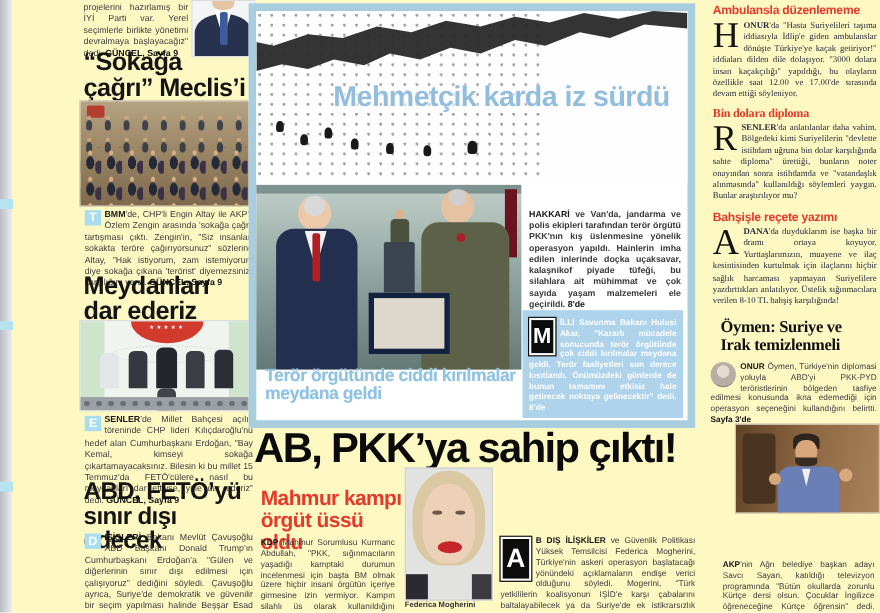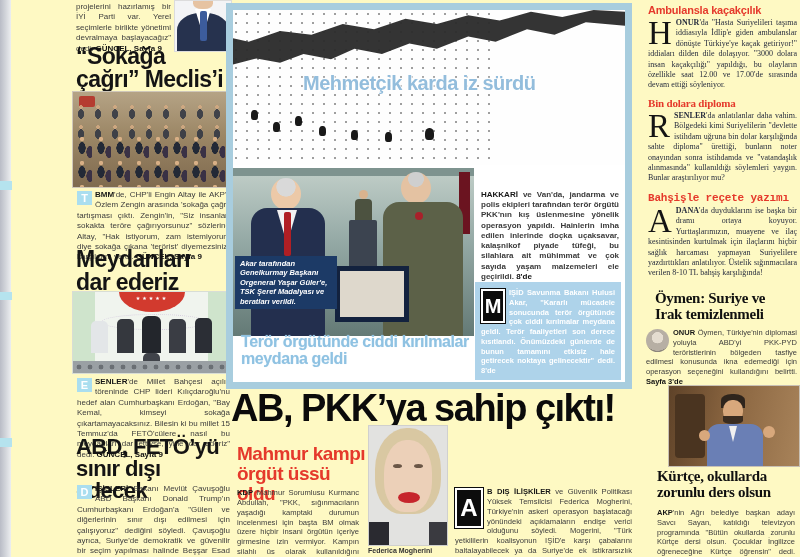--- a/index.html
+++ b/index.html
@@ -31,21 +31,21 @@
   .frame{left:226px;top:3px;width:392px;height:372px;border:7px solid #a8cdde;background:#fff;}
   .snow{left:0;top:0;width:392px;height:155px;background:#fefefe;}
   .ridge{left:0;top:0;width:392px;height:88px;background:#1e1e1e;opacity:.9;
     clip-path:polygon(0 62%,6% 55%,12% 60%,18% 50%,25% 56%,31% 44%,38% 50%,45% 38%,52% 44%,
       60% 30%,67% 36%,75% 22%,82% 28%,90% 14%,100% 18%,100% 2%,92% 0%,84% 8%,76% 2%,68% 12%,
       60% 6%,52% 16%,44% 10%,36% 22%,28% 16%,20% 28%,12% 24%,4% 36%,0 32%);}
   .speckle{left:0;top:0;width:260px;height:150px;opacity:.45;
     background-image:radial-gradient(2px 2px at 3px 4px,#2a2a2a 60%,transparent 65%);
     background-size:11px 9px;}
   .soldier{position:absolute;width:7px;height:10px;background:#191919;border-radius:45% 45% 35% 35%;}
-  .ovl-hl{color:#93bddc;font-weight:700;font-size:20px;letter-spacing:-0.5px;
+  .ovl-hl{color:#93bddc;font-weight:700;font-size:26px;letter-spacing:-0.5px;
     text-shadow:0 0 5px #fff,0 0 2px #fff,1px 1px 2px #fff;}
   .blue-hl{color:#8fc2e2;font-weight:700;font-size:16px;line-height:1.05;letter-spacing:-0.4px;
     text-shadow:0 0 1px #cfe6f4;}
   .mbox{background:#aed3ea;color:#fff;font-weight:700;font-size:7.5px;line-height:1.3;
     text-align:justify;padding:6px;}
   .cap-navy{background:#1c3a66;color:#fff;font-style:italic;font-weight:700;font-size:7.5px;
     line-height:1.25;padding:3px 5px;text-align:left;}
   .main-hl{font-weight:700;color:#0b0b0b;font-size:38px;letter-spacing:-1.5px;}
   .mahmur-h{color:#e5392b;font-weight:700;font-size:19px;line-height:1.04;letter-spacing:-0.5px;}
   .isid-h{font-weight:700;font-size:12.5px;line-height:1.2;color:#141414;letter-spacing:-0.3px;}
@@ -148,31 +148,30 @@
       <div class="abs" style="left:18px;top:40px;width:74px;height:128px;background:#232f4e;border-radius:16px 16px 0 0;"></div>
       <div class="abs" style="left:44px;top:42px;width:20px;height:34px;background:#f2f2f2;clip-path:polygon(0 0,100% 0,50% 100%);"></div>
       <div class="abs" style="left:51px;top:44px;width:7px;height:44px;background:#b01f24;border-radius:2px;"></div>
 
       <div class="abs" style="left:168px;top:4px;width:30px;height:32px;border-radius:50%;background:radial-gradient(circle at 50% 22%,#cfcfcf 0 26%,#e4c2a2 28% 100%);"></div>
       <div class="abs" style="left:150px;top:34px;width:80px;height:134px;background:#5c6148;border-radius:16px 16px 0 0;"></div>
       <div class="abs" style="left:182px;top:44px;width:8px;height:8px;border-radius:50%;background:#a8202a;"></div>
 
       <div class="abs" style="left:102px;top:98px;width:64px;height:46px;background:#ded8cc;border:5px solid #13223e;"></div>
 
-      <div class="abs cap-navy" style="left:2px;top:88px;width:92px;">Akar tarafından Genelkurmay Başkanı Orgeneral Yaşar Güler'e, TSK Şeref Madalyası ve beratları verildi.</div>
     </div>
 
     <div class="abs sans-body-b" style="left:248px;top:180px;width:138px;">
       <span class="lead">HAKKARİ</span><span> ve Van'da, jandarma ve polis ekipleri tarafından terör örgütü PKK'nın kış üslenmesine yönelik operasyon yapıldı. Hainlerin imha edilen inlerinde doçka uçaksavar, kalaşnikof piyade tüfeği, bu silahlara ait mühimmat ve çok sayıda yaşam malzemeleri ele geçirildi.</span>
       <b class="ref">8'de</b>
     </div>
 
     <div class="abs mbox" style="left:242px;top:272px;width:134px;height:86px;">
       <span class="dc-black" style="width:20px;height:30px;font-size:20px;line-height:30px;margin:1px 4px 0 0;border:2px solid #fff;outline:1px solid #0c0c0c;">M</span>
-      <span>IŞİD</span><span> Savunma Bakanı Hulusi Akar, "Kararlı mücadele sonucunda terör örgütünde çok ciddi kırılmalar meydana geldi. Terör faaliyetleri son derece kısıtlandı. Önümüzdeki günlerde de bunun tamamını etkisiz hale getirecek noktaya gelinecektir" dedi.</span>
+      <span>İLLİ</span><span> Savunma Bakanı Hulusi Akar, "Kararlı mücadele sonucunda terör örgütünde çok ciddi kırılmalar meydana geldi. Terör faaliyetleri son derece kısıtlandı. Önümüzdeki günlerde de bunun tamamını etkisiz hale getirecek noktaya gelinecektir" dedi.</span>
       <b>8'de</b>
     </div>
 
     <div class="abs blue-hl" style="left:8px;top:324px;width:250px;">Terör örgütünde ciddi kırılmalar meydana geldi</div>
   </div>
 
   <div class="abs main-hl" style="left:231px;top:387px;width:402px;">AB, PKK’ya sahip çıktı!</div>
 
   <div class="abs mahmur-h" style="left:237px;top:444px;width:130px;">Mahmur kampı örgüt üssü oldu</div>
   <div class="abs sans-body" style="left:237px;top:488px;width:122px;font-size:7.6px;">
@@ -189,33 +188,33 @@
     <div class="abs" style="left:0;top:96px;width:20px;height:23px;background:#2a2a30;"></div>
     <div class="abs" style="right:0;top:96px;width:18px;height:23px;background:#3a3a40;"></div>
   </div>
   <div class="abs" style="left:368px;top:547px;width:90px;font-size:7px;font-weight:700;color:#333;">Federica Mogherini</div>
 
   <div class="abs sans-body" style="left:455px;top:487px;width:177px;font-size:7.6px;">
     <span class="dc-black" style="width:24px;height:36px;font-size:24px;line-height:36px;margin:1px 4px 0 0;border:2px solid #fff;outline:1px solid #0c0c0c;">A</span>
     <span class="lead">B DIŞ İLİŞKİLER</span><span> ve Güvenlik Politikası Yüksek Temsilcisi Federica Mogherini, Türkiye'nin askeri operasyon başlatacağı yönündeki açıklamaların endişe verici olduğunu söyledi. Mogerini, "Türk yetkililerin koalisyonun IŞİD'e karşı çabalarını baltalayabilecek ya da Suriye'de ek istikrarsızlık tehdidi oluşturabilecek tek taraflı eylemden çekin-</span>
   </div>
 
-  <div class="abs red-h" style="left:648px;top:4px;">Ambulansla kaçakçılık</div>
+  <div class="abs red-h" style="left:648px;top:4px;">Ambulansla düzenlememe</div>
   <div class="abs serif-body" style="left:648px;top:18px;width:149px;">
     <span class="dc-serif">H</span>
     <span style="font-weight:700;">ONUR</span><span>'da "Hasta Suriyelileri taşıma iddiasıyla İdlip'e giden ambulanslar dönüşte Türkiye'ye kaçak getiriyor!" iddiaları dilden dile dolaşıyor. "3000 dolara insan kaçakçılığı" yapıldığı, bu olayların özellikle saat 12.00 ve 17.00'de sırasında devam ettiği söyleniyor.</span>
   </div>
 
   <div class="abs red-h" style="left:648px;top:97px;font-family:Liberation Serif, serif;">Bin dolara diploma</div>
   <div class="abs serif-body" style="left:648px;top:111px;width:149px;">
     <span class="dc-serif">R</span>
     <span style="font-weight:700;">SENLER</span><span>'da anlatılanlar daha vahim. Bölgedeki kimi Suriyelilerin "devlette istihdam uğruna bin dolar karşılığında sahte diploma" ürettiği, bunların noter onayından sonra istihdamda ve "vatandaşlık alınmasında" kullanıldığı söylemleri yaygın. Bunlar araştırılıyor mu?</span>
   </div>
 
-  <div class="abs red-h" style="left:648px;top:192px;font-family:Liberation Mono, monospace;">Bahşişle reçete yazımı</div>
+  <div class="abs red-h" style="left:648px;top:192px;">Bahşişle reçete yazımı</div>
   <div class="abs serif-body" style="left:648px;top:206px;width:149px;">
     <span class="dc-serif">A</span>
     <span style="font-weight:700;">DANA</span><span>'da duyduklarım ise başka bir dramı ortaya koyuyor. Yurttaşlarımızın, muayene ve ilaç kesintisinden kurtulmak için ilaçlarını hiçbir sağlık harcaması yapmayan Suriyelilere yazdırttıkları anlatılıyor. Üstelik sığınmacılara verilen 8-10 TL bahşiş karşılığında!</span>
   </div>
 
   <div class="abs serif-h" style="left:655px;top:291px;width:140px;">Öymen: Suriye ve Irak temizlenmeli</div>
   <div class="abs sans-body" style="left:646px;top:328px;width:151px;font-size:7.5px;">
     <span style="float:left;width:23px;height:23px;border-radius:50%;margin:1px 4px 2px 0;background:radial-gradient(circle at 50% 38%,#e4dcd0 0 30%,#b7afa4 32% 70%,#8c857c 72% 100%);"></span>
     <span class="lead">ONUR</span><span> Öymen, Türkiye'nin diplomasi yoluyla ABD'yi PKK-PYD teröristlerinin bölgeden tasfiye edilmesi konusunda ikna edemediği için operasyon seçeneğini kullandığını belirtti.</span>
     <b class="ref">Sayfa 3'de</b>
@@ -225,19 +224,18 @@
     <div class="abs" style="left:6px;top:8px;width:30px;height:64px;background:#4a3category020;background:#4a3420;border-radius:4px;"></div>
     <div class="abs" style="left:52px;top:8px;width:24px;height:14px;border-radius:45% 45% 0 0;background:#2e241c;"></div>
     <div class="abs" style="left:54px;top:14px;width:20px;height:22px;border-radius:45%;background:#d8a87c;"></div>
     <div class="abs" style="left:54px;top:30px;width:20px;height:8px;border-radius:0 0 45% 45%;background:#3a2c20;"></div>
     <div class="abs" style="left:38px;top:38px;width:56px;height:42px;border-radius:12px 12px 0 0;background:#6a7fb5;"></div>
     <div class="abs" style="left:60px;top:40px;width:8px;height:16px;background:#f0f0f0;clip-path:polygon(0 0,100% 0,50% 100%);"></div>
     <div class="abs" style="left:30px;top:44px;width:11px;height:11px;border-radius:50%;background:#d8a87c;"></div>
     <div class="abs" style="left:94px;top:40px;width:12px;height:12px;border-radius:50%;background:#d8a87c;"></div>
   </div>
 
-  <div class="abs serif-h" style="left:657px;top:469px;width:140px;">Kürtçe, okullarda zorunlu ders olsun</div>
   <div class="abs sans-body" style="left:657px;top:508px;width:138px;font-size:7.5px;">
     <span class="lead">AKP</span><span>'nin Ağrı belediye başkan adayı Savcı Sayan, katıldığı televizyon programında "Bütün okullarda zorunlu Kürtçe dersi olsun. Çocuklar İngilizce öğreneceğine Kürtçe öğrensin" dedi.</span>
     <b class="ref">Sayfa 9</b>
   </div>
 
 </div>
 
 </body></html>

